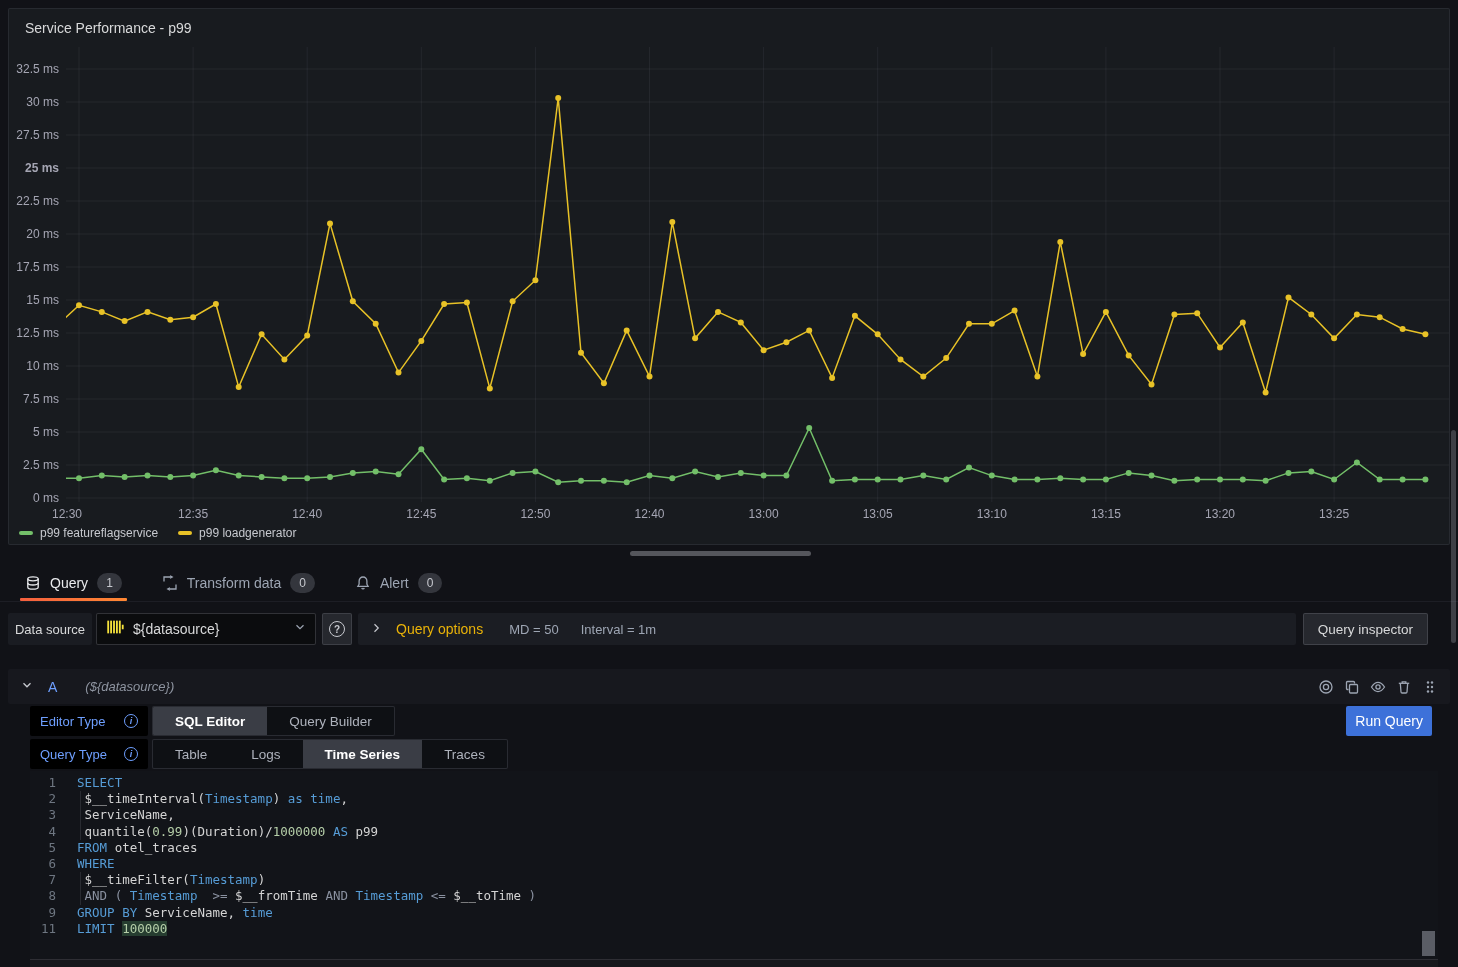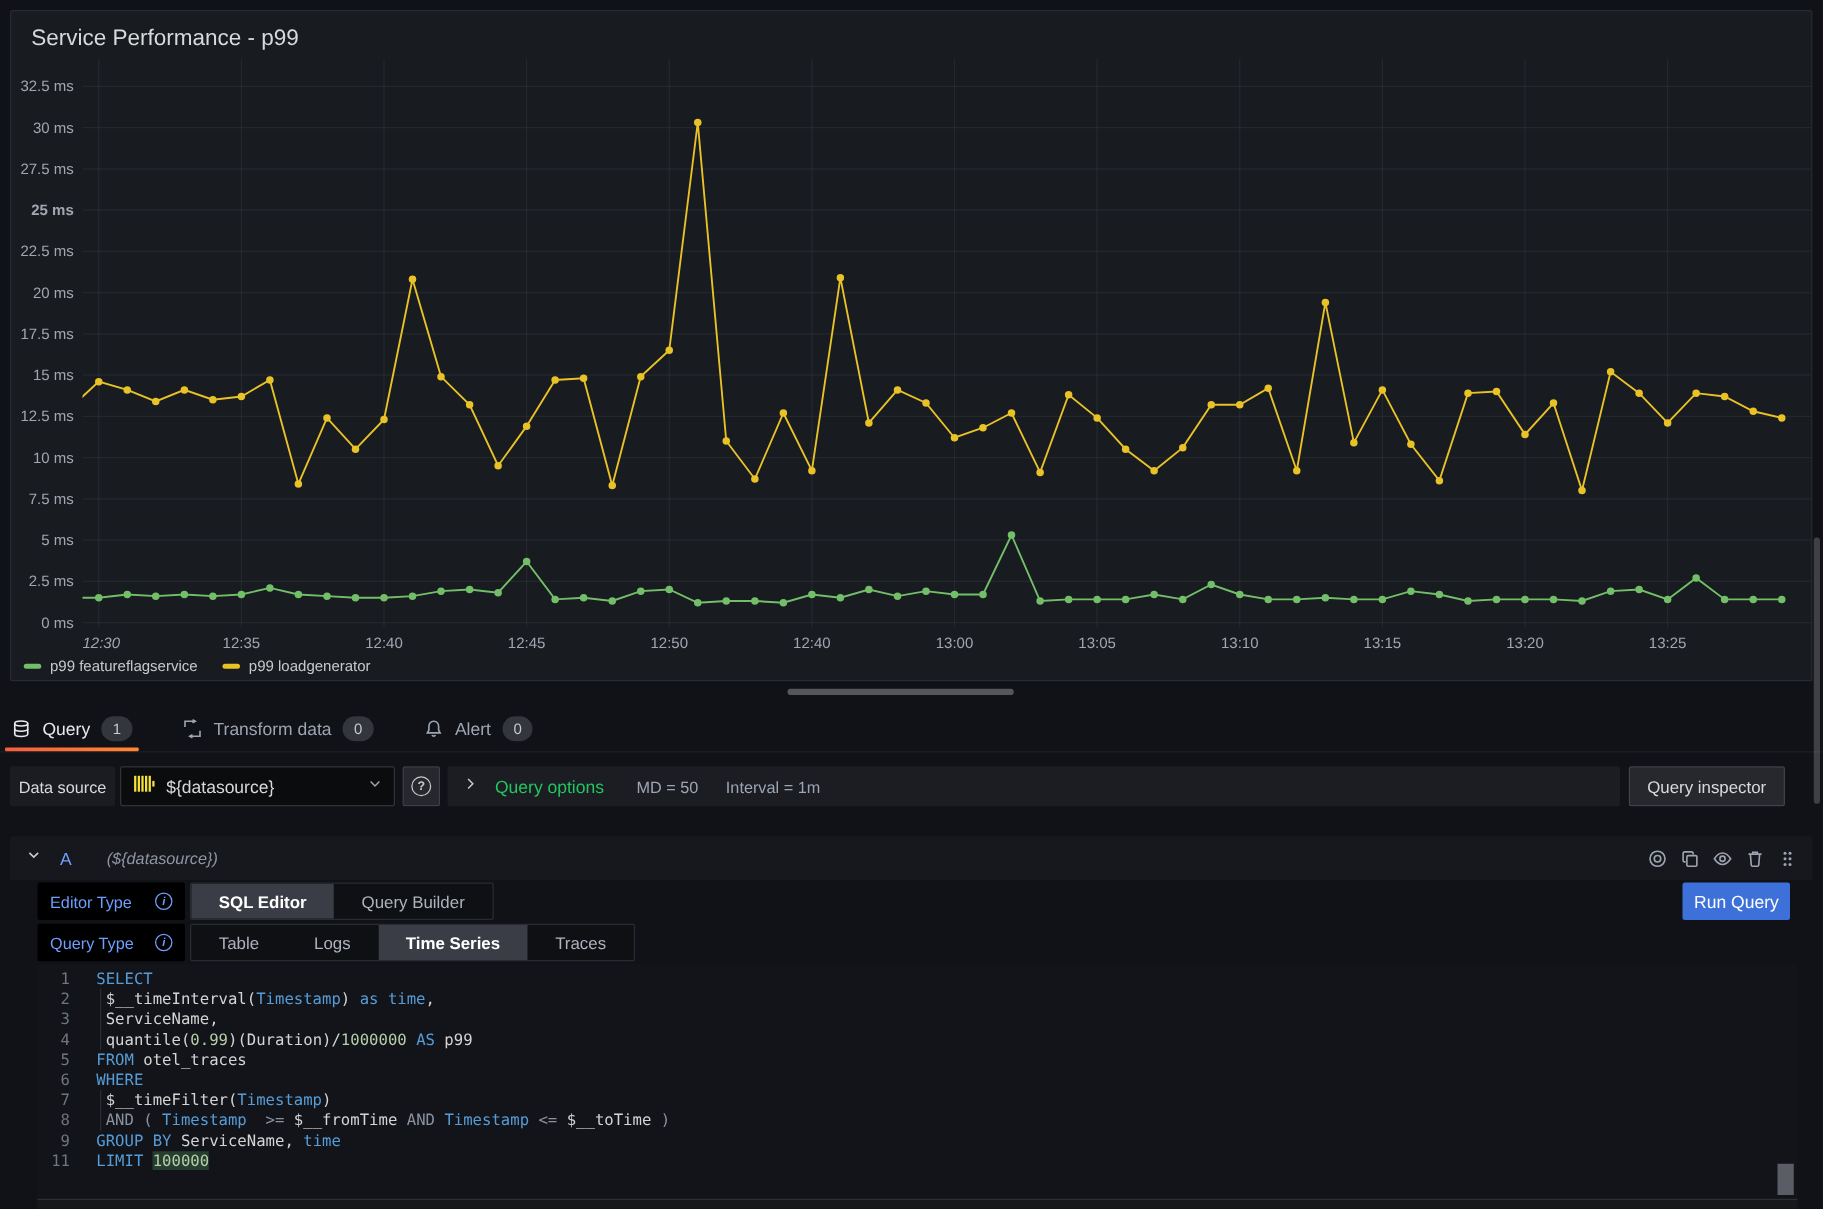--- a/index.html
+++ b/index.html
@@ -2,40 +2,40 @@
 <html><head>
 <meta charset="utf-8">
 <style>
   * { margin:0; padding:0; box-sizing:border-box; }
   html,body { width:1458px; height:967px; background:#111217; overflow:hidden;
     font-family:"Liberation Sans",sans-serif; color:#D8D9DA; }
 
   
   .chart-panel { position:absolute; left:8px; top:8px; width:1442px; height:537px;
     background:#181B1F; border:1px solid rgba(204,204,220,0.09); border-radius:2px; }
-  .panel-title { position:absolute; left:16px; top:11px; font-size:18px; font-weight:500; color:#D8D9DA; }
+  .panel-title { position:absolute; left:16px; top:11px; font-size:14px; font-weight:500; color:#D8D9DA; }
   #plot-svg { position:absolute; left:57px; top:30px; }
   .ytick { position:absolute; left:0; width:50px; text-align:right; font-size:12px;
     color:rgba(204,204,220,0.78); line-height:16px; }
   .xtick { position:absolute; width:64px; text-align:center; font-size:12px;
     color:rgba(204,204,220,0.78); line-height:14px; top:498px; }
   .legend { position:absolute; left:10px; top:517px; display:flex; gap:20px; align-items:center; }
   .legend-item { display:flex; align-items:center; gap:7px; cursor:pointer; }
   .legend-swatch { width:14px; height:4px; border-radius:2px; }
   .legend-label { font-size:12px; color:#C7C9CF; }
 
   .h-scrollbar { position:absolute; left:630px; top:551px; width:181px; height:5px;
     border-radius:3px; background:#55565C; }
   .page-scrollbar { position:absolute; right:2px; top:430px; width:5px; height:213px;
     border-radius:3px; background:#3E4046; }
 
   
   .tabs { position:absolute; left:0; top:564px; width:1458px; height:38px;
     border-bottom:1px solid rgba(204,204,220,0.07); display:flex; align-items:stretch;
-    padding-left:4px; gap:30px; }
+    padding-left:20px; gap:30px; }
   .tab { display:flex; align-items:center; gap:9px; position:relative; padding:0 5px; cursor:pointer; }
   .tab-label { font-size:14px; color:#9DA5B3; }
   .tab.active .tab-label { color:#E9EAED; font-weight:500; }
   .tab.active::after { content:""; position:absolute; left:0; right:0; bottom:0; height:3px;
     border-radius:1px; background:linear-gradient(90deg,#F55F3E,#FF8833); }
   .badge { background:#34363D; color:#C7C9CF; font-size:12px; line-height:20px;
     padding:0 9px; border-radius:11px; }
   .ticon { width:16px; height:16px; flex:none; }
   .ticon svg, .aicon svg { display:block; }
 
@@ -47,21 +47,21 @@
     border:1px solid rgba(204,204,220,0.2); border-radius:2px; display:flex; align-items:center;
     padding:0 8px; gap:8px; cursor:pointer; }
   .ds-picker-value { font-size:14px; color:#D8D9DA; }
   .ds-help { position:absolute; left:322px; top:613px; width:30px; height:32px; background:#26282E;
     border:1px solid rgba(204,204,220,0.14); border-radius:2px; display:flex;
     align-items:center; justify-content:center; cursor:pointer; }
   .q-circle { width:16px; height:16px; border:1.4px solid #C7C9CF; border-radius:50%;
     font-size:10px; font-weight:700; color:#C7C9CF; display:flex; align-items:center; justify-content:center; }
   .ds-options { position:absolute; left:358px; top:613px; width:938px; height:32px; background:#1B1D23;
     border-radius:2px; display:flex; align-items:center; padding:0 12px; gap:14px; cursor:pointer; }
-  .qo-link { font-size:14px; font-weight:500; color:#22c55e; }
+  .qo-link { font-size:14px; font-weight:500; color:#eab308; }
   .qo-meta { font-size:13px; color:#9DA5B3; }
   .inspector-btn { position:absolute; right:30px; top:613px; height:32px; padding:0 14px;
     background:#26282E; border:1px solid rgba(204,204,220,0.16); border-radius:2px;
     display:flex; align-items:center; font-size:13.5px; color:#D8D9DA; cursor:pointer; }
 
   
   .q-header { position:absolute; left:8px; top:669px; width:1442px; height:35px; background:#17181E;
     border-radius:2px; display:flex; align-items:center; padding:0 12px; }
   .refid { color:#6E9FFF; font-size:14px; font-weight:500; margin:0 28px 0 14px; }
   .ds-hint { font-style:italic; font-size:13px; color:#8E94A0; }
@@ -265,21 +265,21 @@
       <div class="ytick" style="top: 283px;">15 ms</div>
       <div class="ytick" style="top: 250px;">17.5 ms</div>
       <div class="ytick" style="top: 217px;">20 ms</div>
       <div class="ytick" style="top: 184px;">22.5 ms</div>
       <div class="ytick" style="top: 151px; font-weight: bold;">25 ms</div>
       <div class="ytick" style="top: 118px;">27.5 ms</div>
       <div class="ytick" style="top: 85px;">30 ms</div>
       <div class="ytick" style="top: 52px;">32.5 ms</div>
     </div>
   <div id="x-axis">
-      <div class="xtick" style="left: 40px; font-style: italic;">12:30</div>
+      <div class="xtick" style="left: 26px;">12:30</div>
       <div class="xtick" style="left: 152.1px;">12:35</div>
       <div class="xtick" style="left: 266.2px;">12:40</div>
       <div class="xtick" style="left: 380.3px;">12:45</div>
       <div class="xtick" style="left: 494.4px;">12:50</div>
       <div class="xtick" style="left: 608.5px;">12:40</div>
       <div class="xtick" style="left: 722.6px;">13:00</div>
       <div class="xtick" style="left: 836.7px;">13:05</div>
       <div class="xtick" style="left: 950.8px;">13:10</div>
       <div class="xtick" style="left: 1064.9px;">13:15</div>
       <div class="xtick" style="left: 1179px;">13:20</div>

